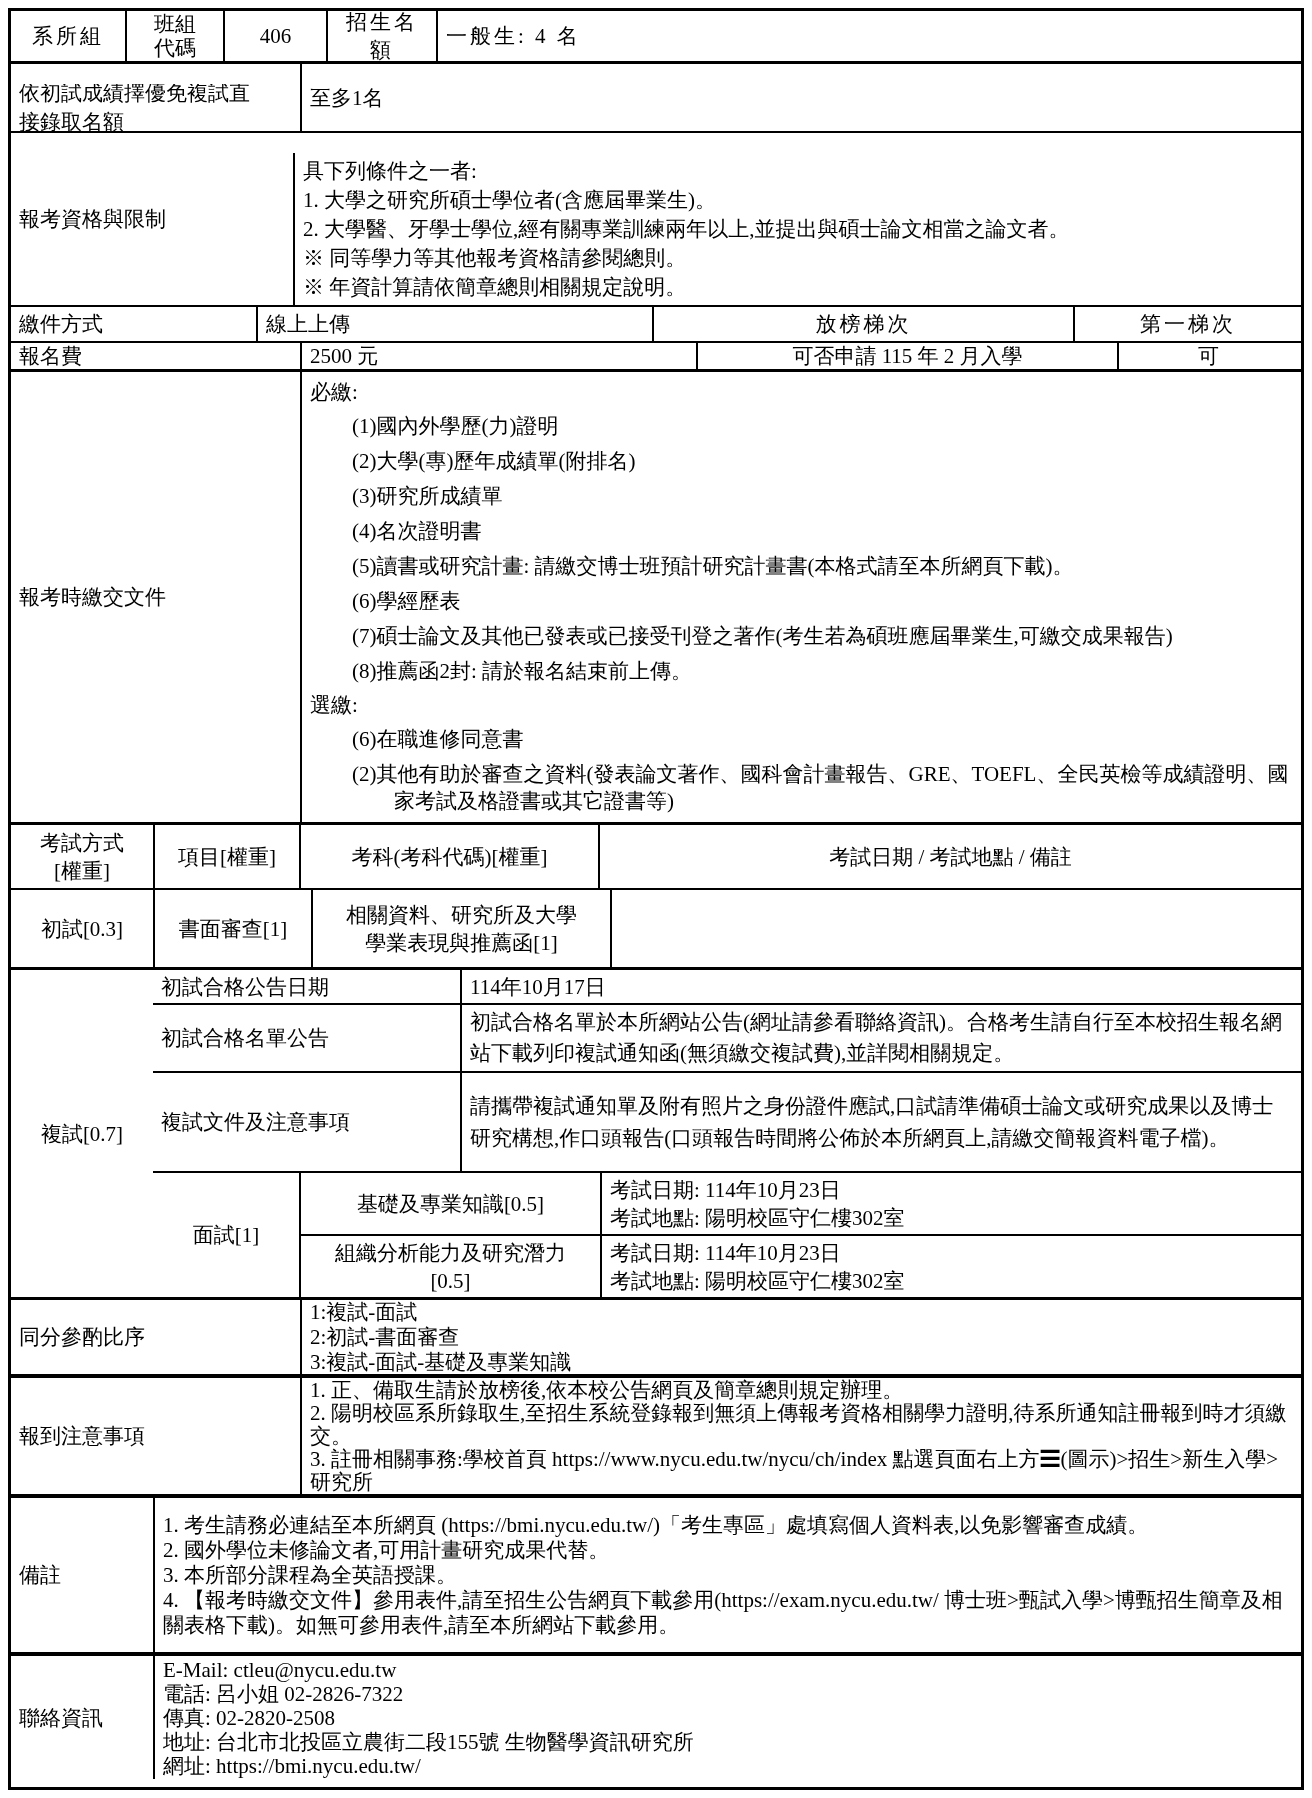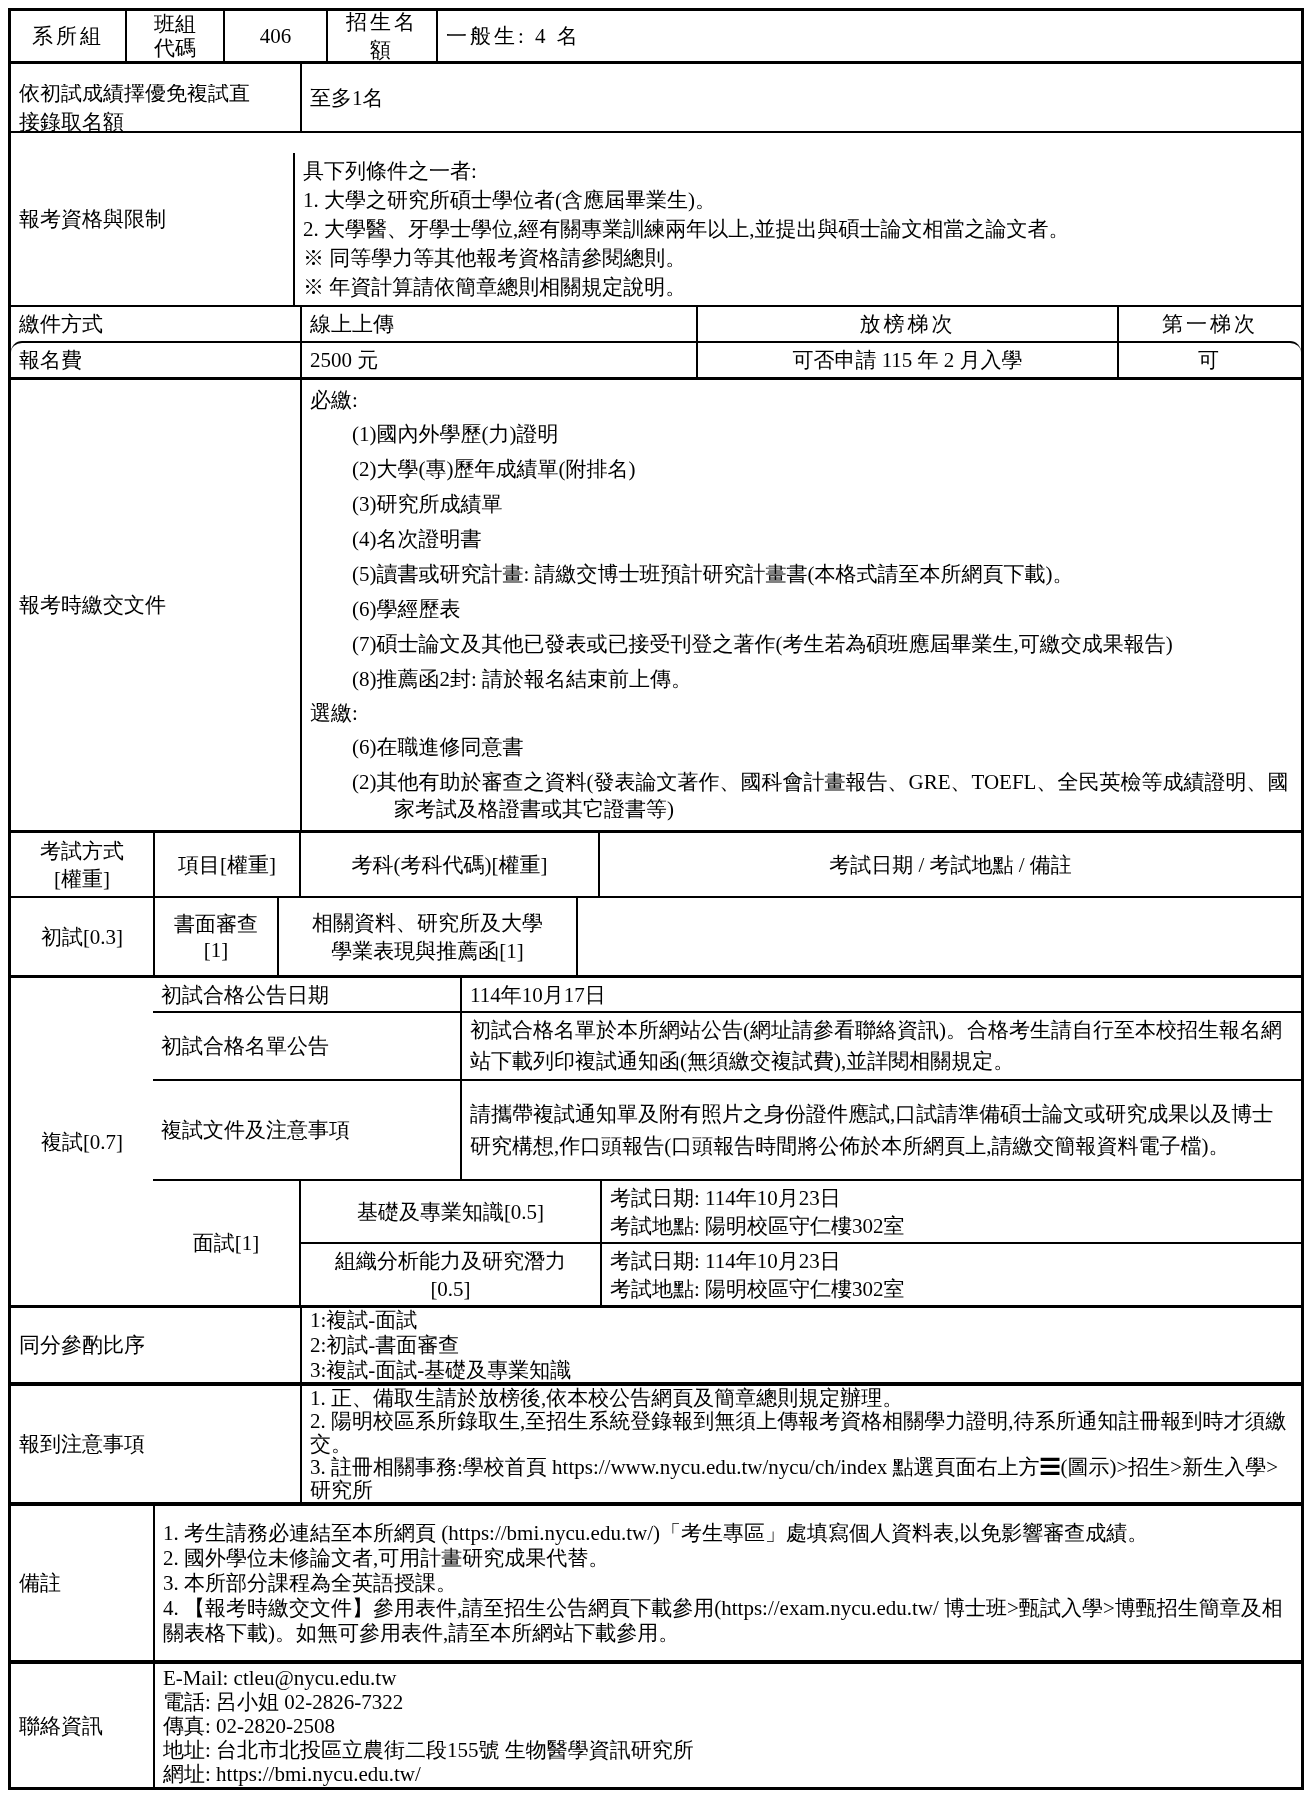--- a/index.html
+++ b/index.html
@@ -66,27 +66,27 @@
     <div class="trow bt2" style="height:174px;">
       <div class="cell fix" style="width:282px;">報考資格與限制</div>
       <div class="cell grow multiline lh29">具下列條件之一者:
 1. 大學之研究所碩士學位者(含應屆畢業生)。
 2. 大學醫、牙學士學位,經有關專業訓練兩年以上,並提出與碩士論文相當之論文者。
 ※ 同等學力等其他報考資格請參閱總則。
 ※ 年資計算請依簡章總則相關規定說明。</div>
     </div>
 
     <div class="trow bt2" style="height:36px;">
-      <div class="cell fix" style="width:289px;">繳件方式</div>
+      <div class="cell fix" style="width:245px;">繳件方式</div>
       <div class="cell fix" style="width:396px;">線上上傳</div>
       <div class="cell fix hcenter lsp" style="width:421px;">放榜梯次</div>
       <div class="cell grow hcenter lsp">第一梯次</div>
     </div>
 
-    <div class="trow bt2" style="height:36px;border-radius:11px;">
+    <div class="trow bt2" style="height:28px;">
       <div class="cell fix" style="width:289px;">報名費</div>
       <div class="cell fix" style="width:396px;">2500 元</div>
       <div class="cell fix hcenter" style="width:421px;">可否申請 115 年 2 月入學</div>
       <div class="cell grow hcenter lsp">可</div>
     </div>
 
     <div class="trow bt3" style="height:453px;">
       <div class="cell fix" style="width:289px;">報考時繳交文件</div>
       <div class="cell grow top doc-list">
         <div class="doc-heading">必繳:</div>
@@ -107,21 +107,21 @@
     <div class="trow bt3" style="height:66px;">
       <div class="cell fix hcenter multiline lh28" style="width:142px;">考試方式
 [權重]</div>
       <div class="cell fix hcenter" style="width:146px;">項目[權重]</div>
       <div class="cell fix hcenter" style="width:299px;">考科(考科代碼)[權重]</div>
       <div class="cell grow hcenter">考試日期 / 考試地點 / 備註</div>
     </div>
 
     <div class="trow bt2" style="height:79px;">
       <div class="cell fix hcenter" style="width:142px;">初試[0.3]</div>
-      <div class="cell fix hcenter" style="width:124px;">書面審查[1]</div>
+      <div class="cell fix hcenter" style="width:158px;text-align:right;">書面審查[1]</div>
       <div class="cell fix hcenter multiline lh28" style="width:299px;">相關資料、研究所及大學
 學業表現與推薦函[1]</div>
       <div class="cell grow"></div>
     </div>
 
     <div class="trow bt3" style="height:330px;">
       <div class="cell fix hcenter" style="width:142px;">複試[0.7]</div>
       <div class="fs-right">
 
         <div class="sub" style="height:33px;">

